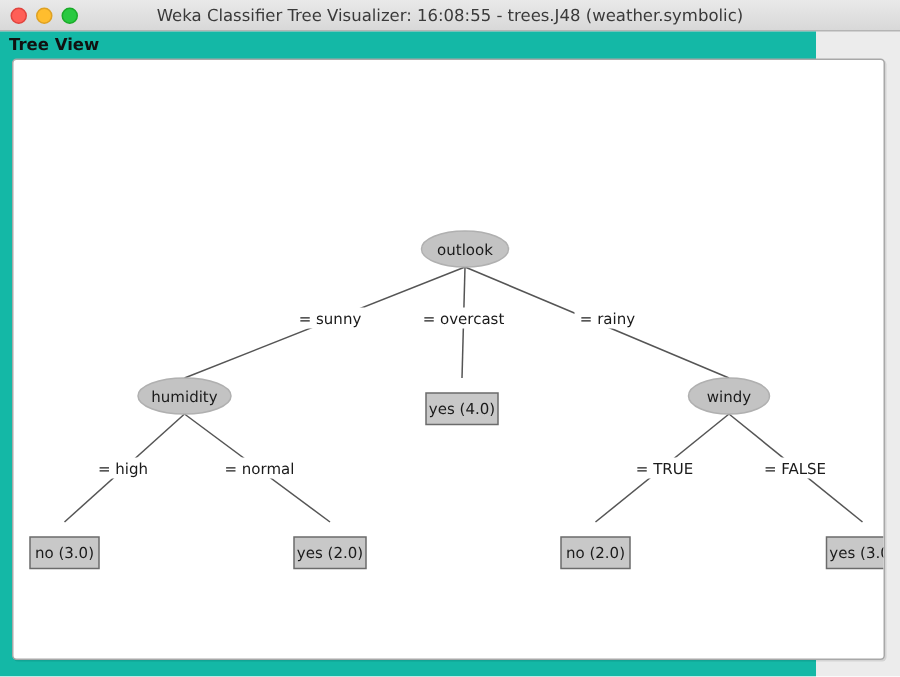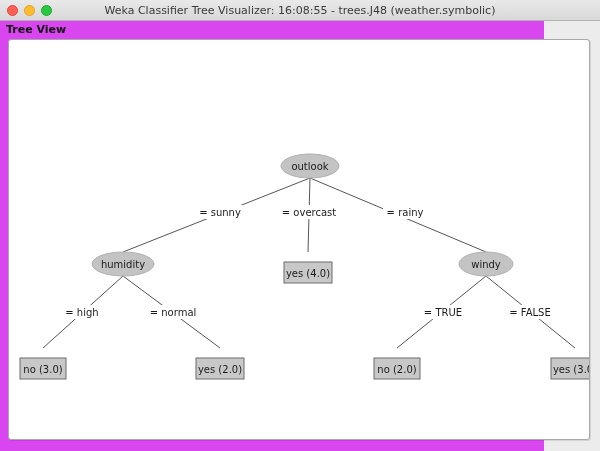--- a/index.html
+++ b/index.html
@@ -55,21 +55,21 @@
     font-size: 11px;
     color: #3a3a3a;
     white-space: nowrap;
   }
 
   
   #content {
     position: absolute;
     left: 0; top: 21px;
     width: 544px; height: 430px;
-    background: #d946ef;
+    background: #14b8a6;
   }
   #treeview-label {
     position: absolute;
     left: 6px; top: 2px;
     font-size: 11px;
     font-weight: bold;
     color: #111111;
     white-space: nowrap;
   }
 

